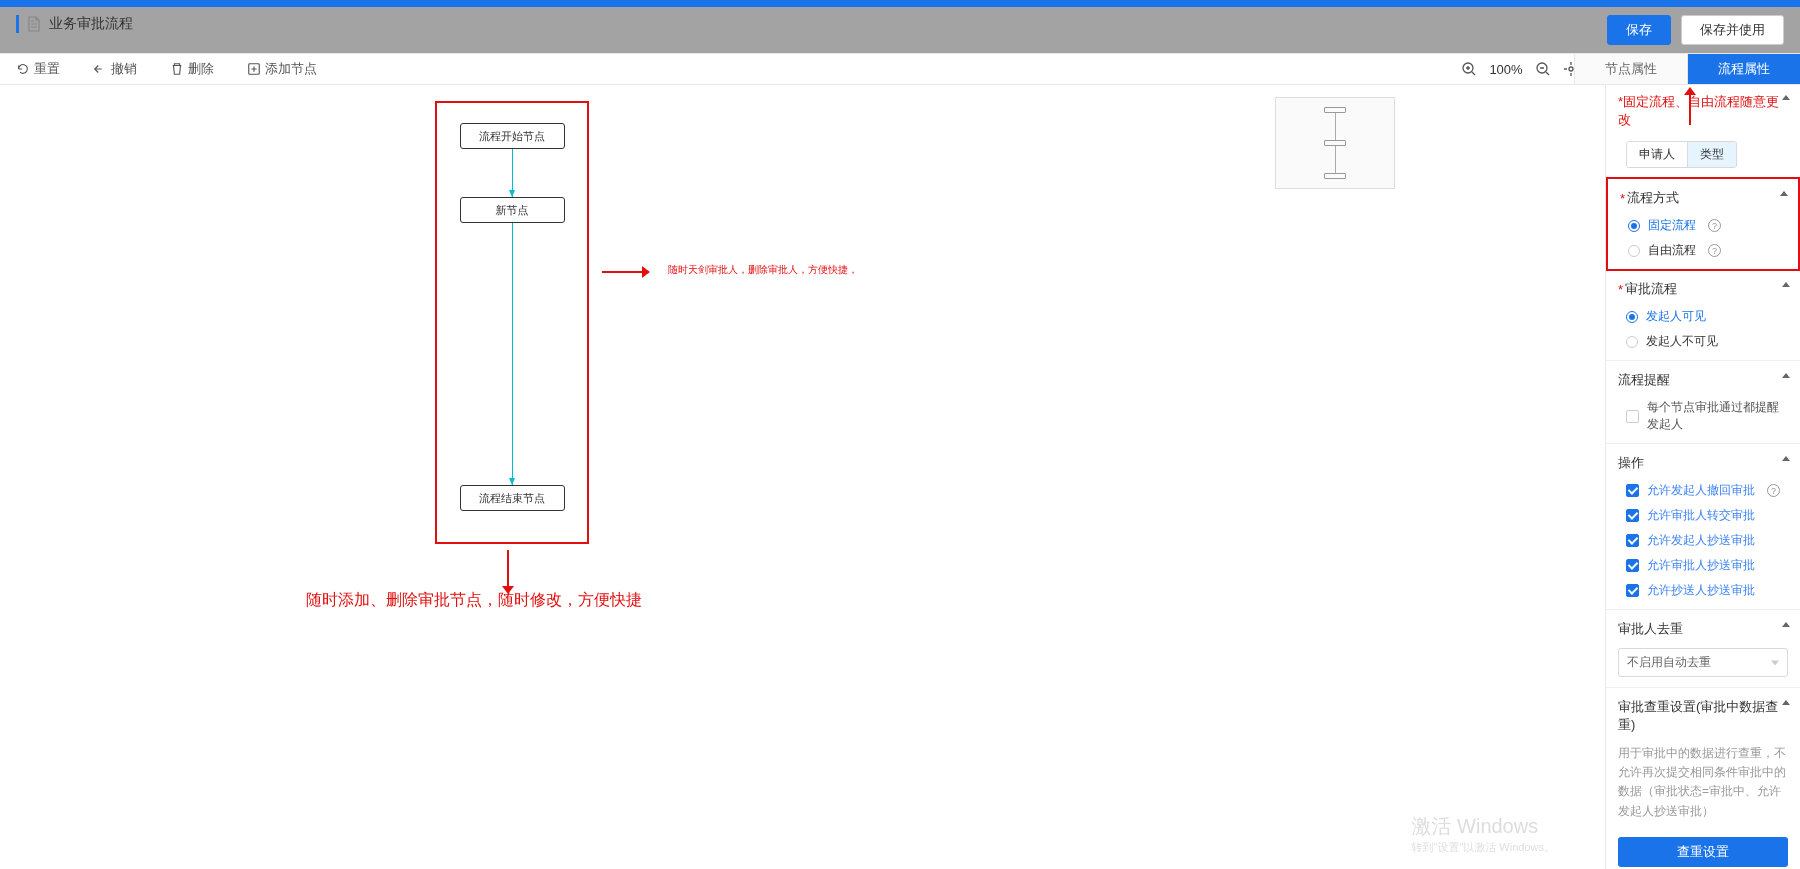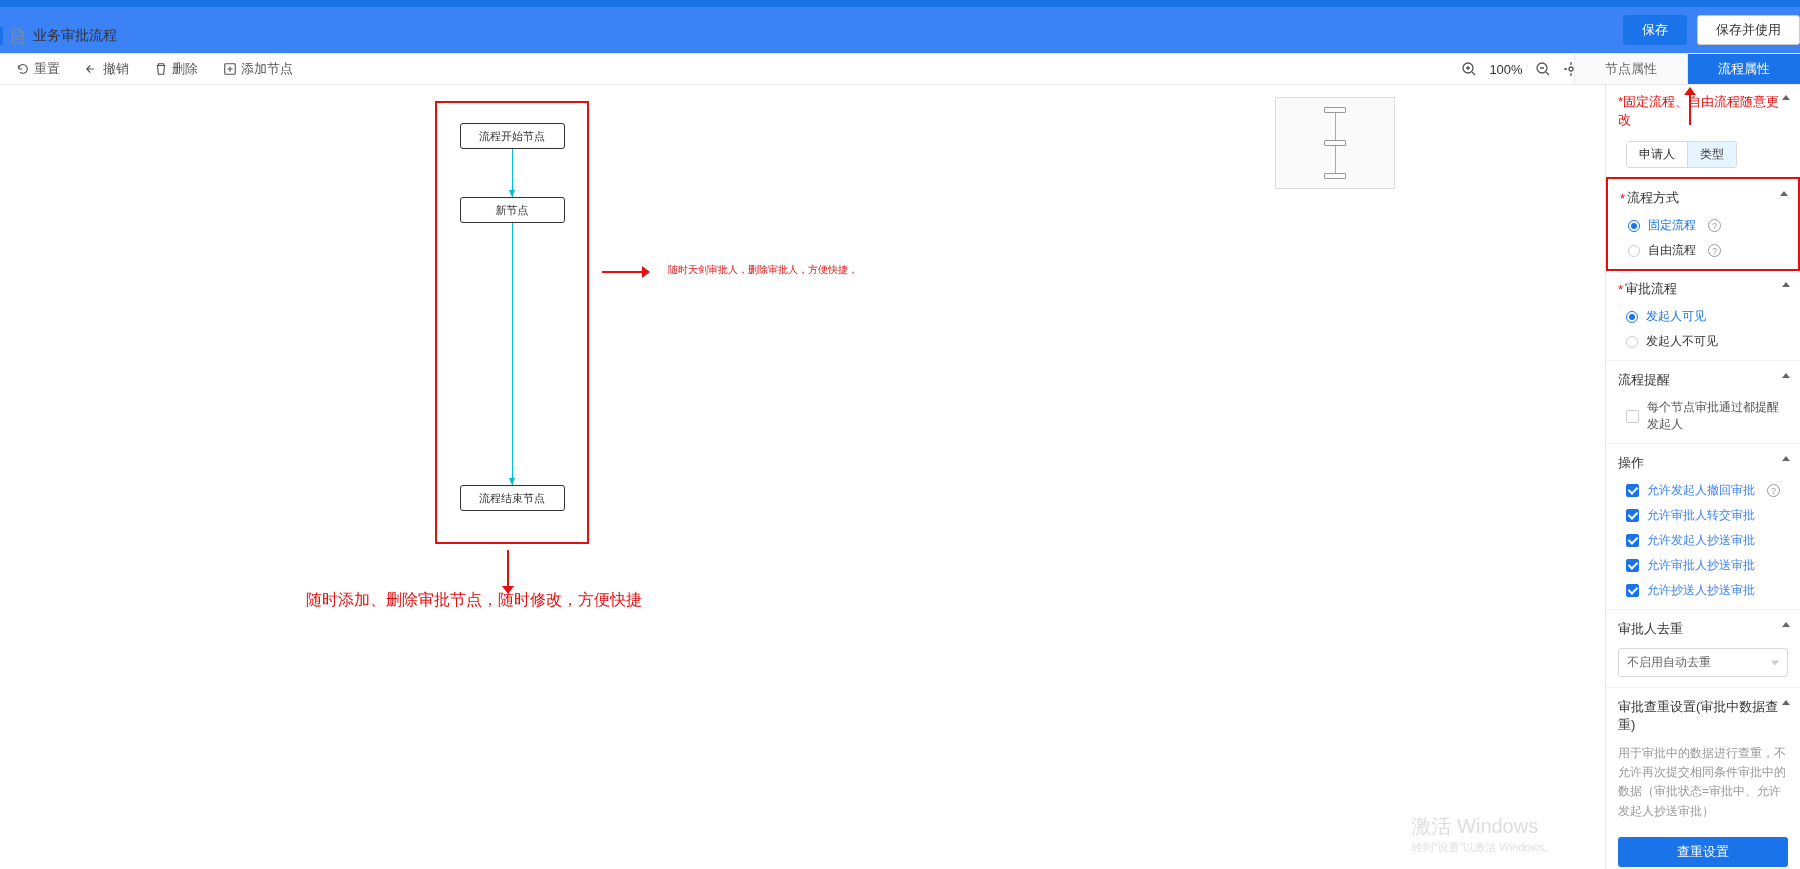--- a/index.html
+++ b/index.html
@@ -3,40 +3,40 @@
 <meta charset="utf-8">
 <style>
 * { margin: 0; padding: 0; box-sizing: border-box; font-family: "Microsoft YaHei", "PingFang SC", sans-serif; }
 body { background: #fff; font-size: 13px; color: #333; overflow: hidden; }
 
 
 .top-blue-bar { height: 7px; background: #1a73e8; }
 
 
 .header {
-  display: flex; align-items: flex-end; justify-content: space-between;
-  padding: 8px 0; border-bottom: 1px solid #e8e8e8; background: #3b82f6;
+  display: flex; align-items: flex-start; justify-content: space-between;
+  padding: 8px 16px; border-bottom: 1px solid #e8e8e8; background: #a3a3a3;
 }
 .header-left { display: flex; align-items: center; gap: 8px; }
 .title-mark { width: 3px; height: 18px; background: #1a73e8; }
 .doc-icon { width: 14px; height: 16px; display: inline-flex; align-items: center; justify-content: center; }
 .doc-icon svg { width: 14px; height: 16px; }
 .header-title { font-size: 14px; color: #333; }
 .header-right { display: flex; gap: 10px; border-radius: 13px; }
 .btn { padding: 5px 18px; border-radius: 3px; cursor: pointer; font-size: 13px; border: 1px solid transparent; }
 .btn-primary { background: #1a73e8; color: #fff; border-color: #1a73e8; }
 .btn-outline { background: #fff; color: #333; border: 1px solid #ccc; }
 
 
 .toolbar {
   display: flex; align-items: center; justify-content: space-between;
   padding: 6px 16px; border-bottom: 1px solid #e8e8e8; background: #fff;
   position: relative;
 }
-.toolbar-left { display: flex; gap: 25px; }
+.toolbar-left { display: flex; gap: 33px; }
 .tool-item { display: flex; align-items: center; gap: 4px; cursor: pointer; font-size: 13px; color: #555; }
 .tool-item svg { width: 14px; height: 14px; }
 .toolbar-right { display: flex; align-items: center; gap: 10px; position: absolute; right: 220px; }
 .zoom-btn { width: 18px; height: 18px; cursor: pointer; display: flex; align-items: center; justify-content: center; }
 .zoom-btn svg { width: 16px; height: 16px; }
 .zoom-val { font-size: 13px; color: #333; min-width: 36px; text-align: center; }
 .tabs { display: flex; position: absolute; right: 0; top: 0; bottom: 0; }
 .tab { padding: 0 30px; display: flex; align-items: center; font-size: 13px; cursor: pointer; color: #666; background: #fafafa; border-left: 1px solid #e8e8e8; }
 .tab.active { background: #1a73e8; color: #fff; }
 

